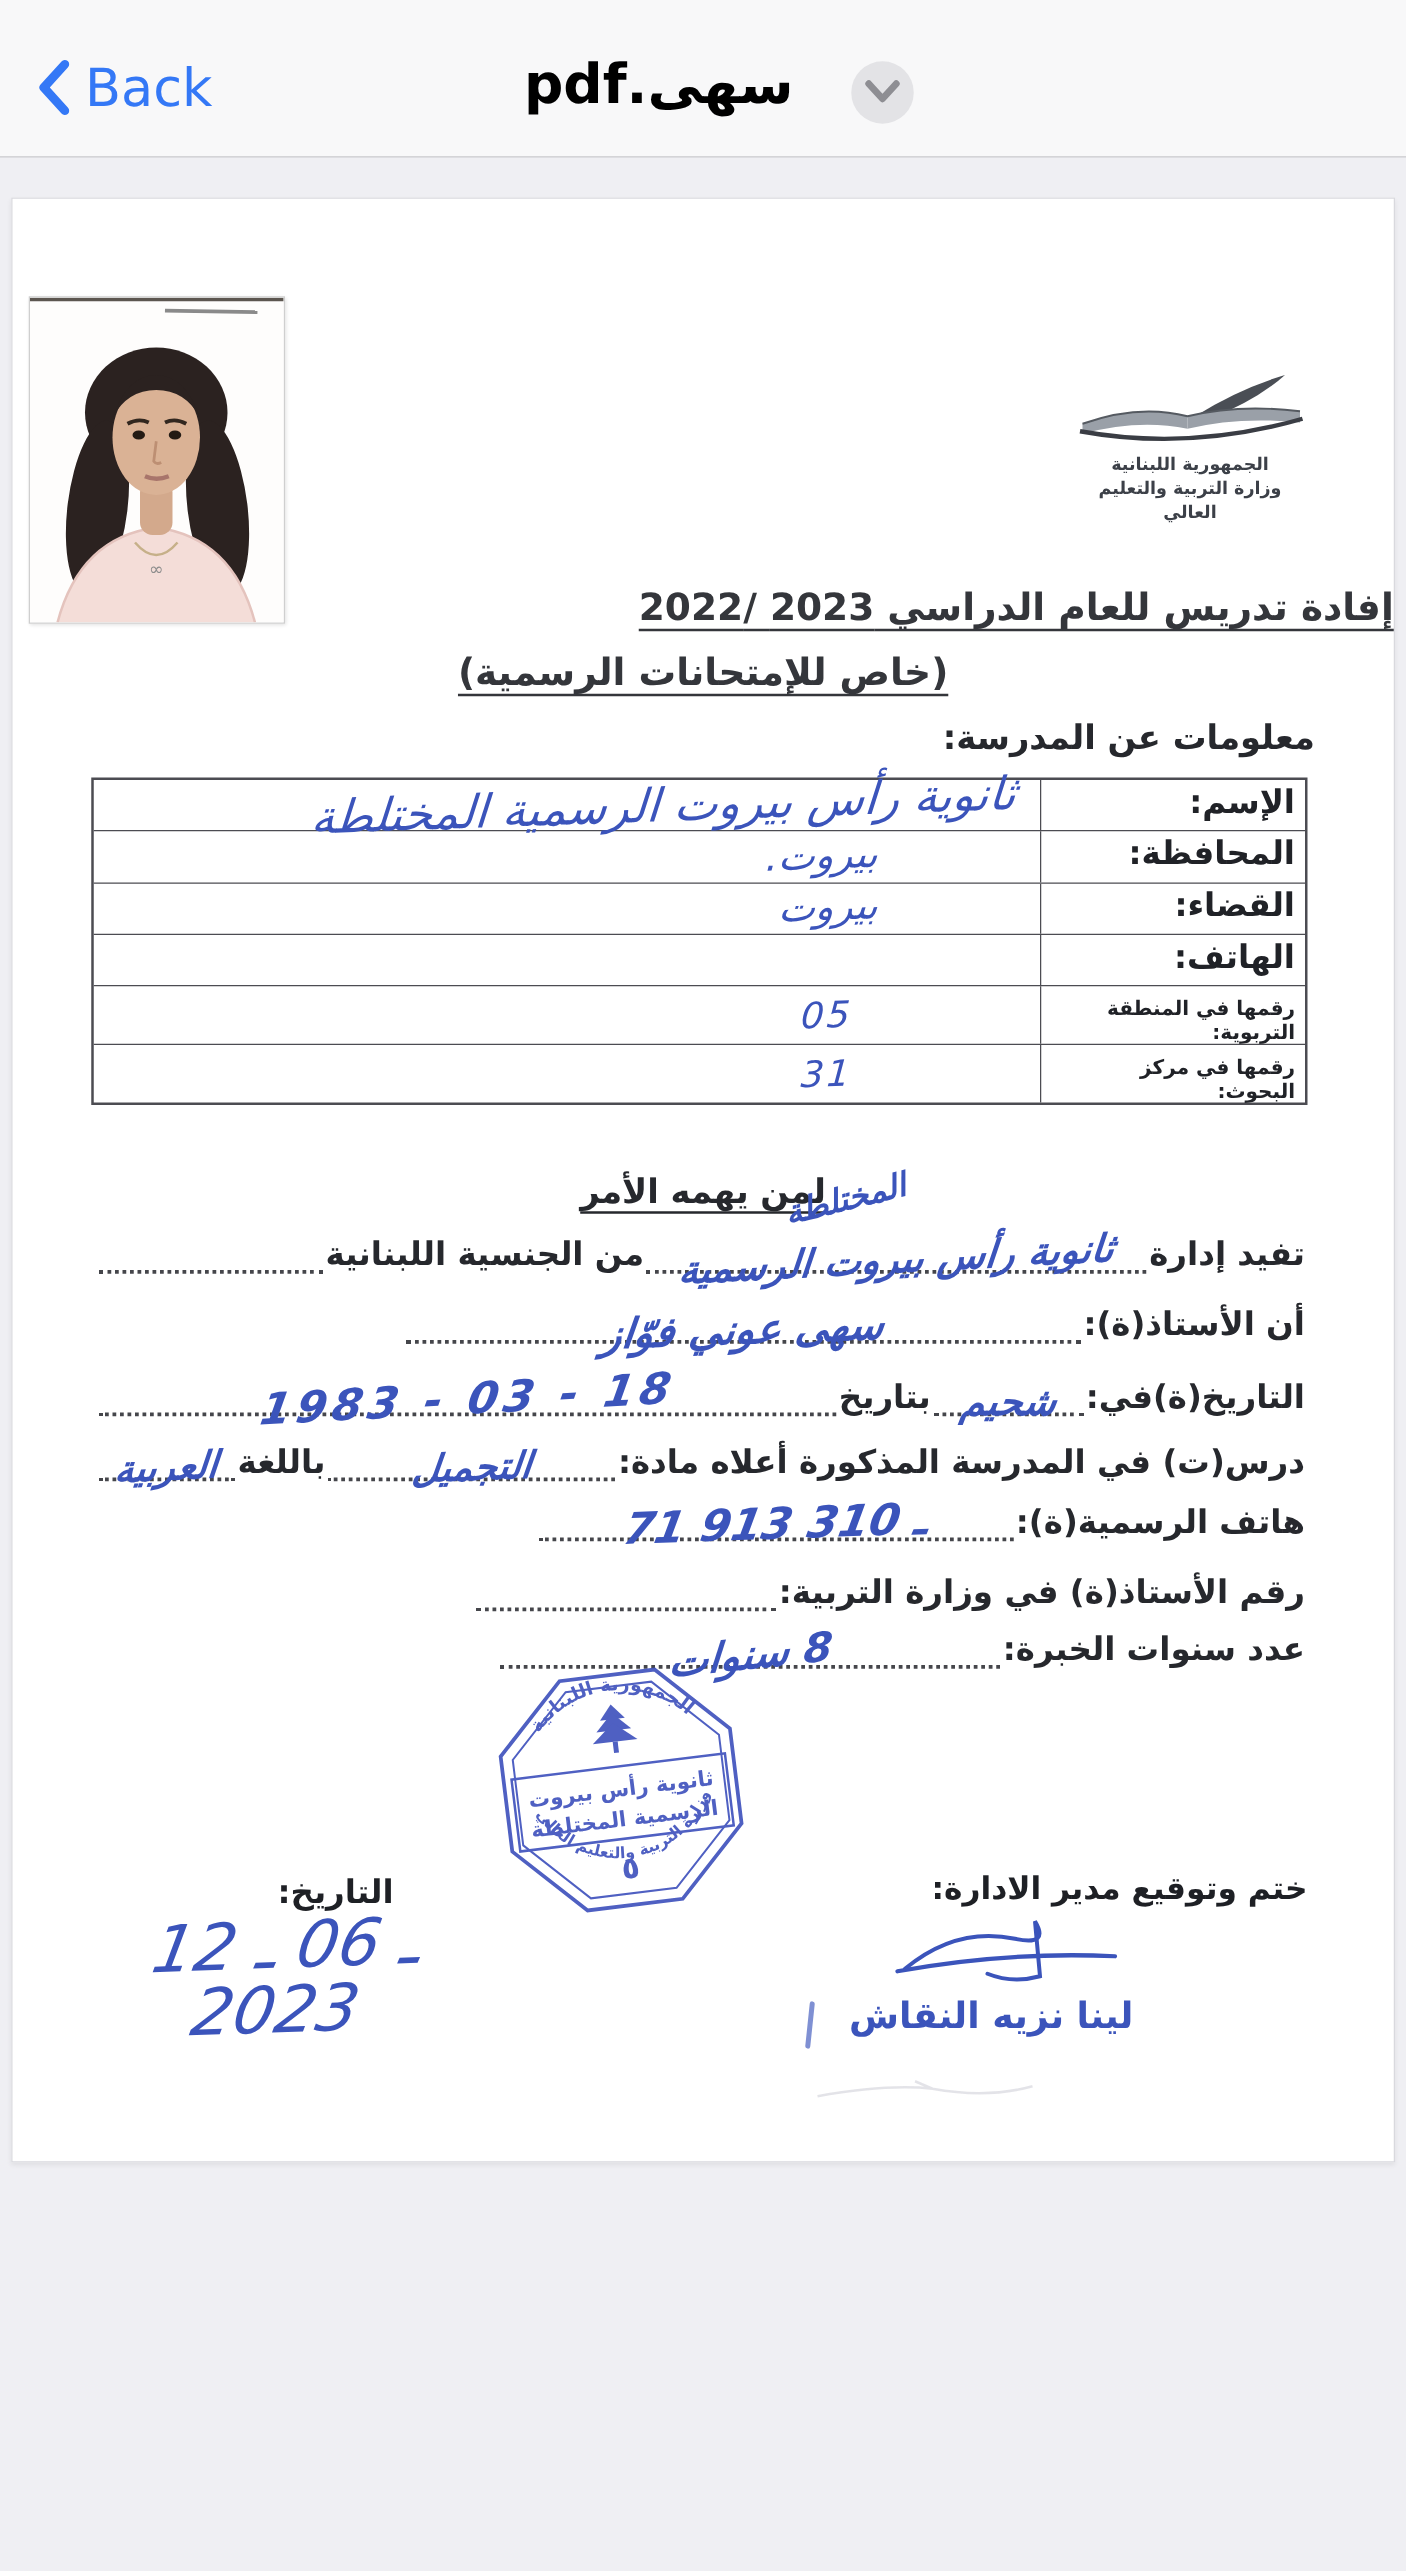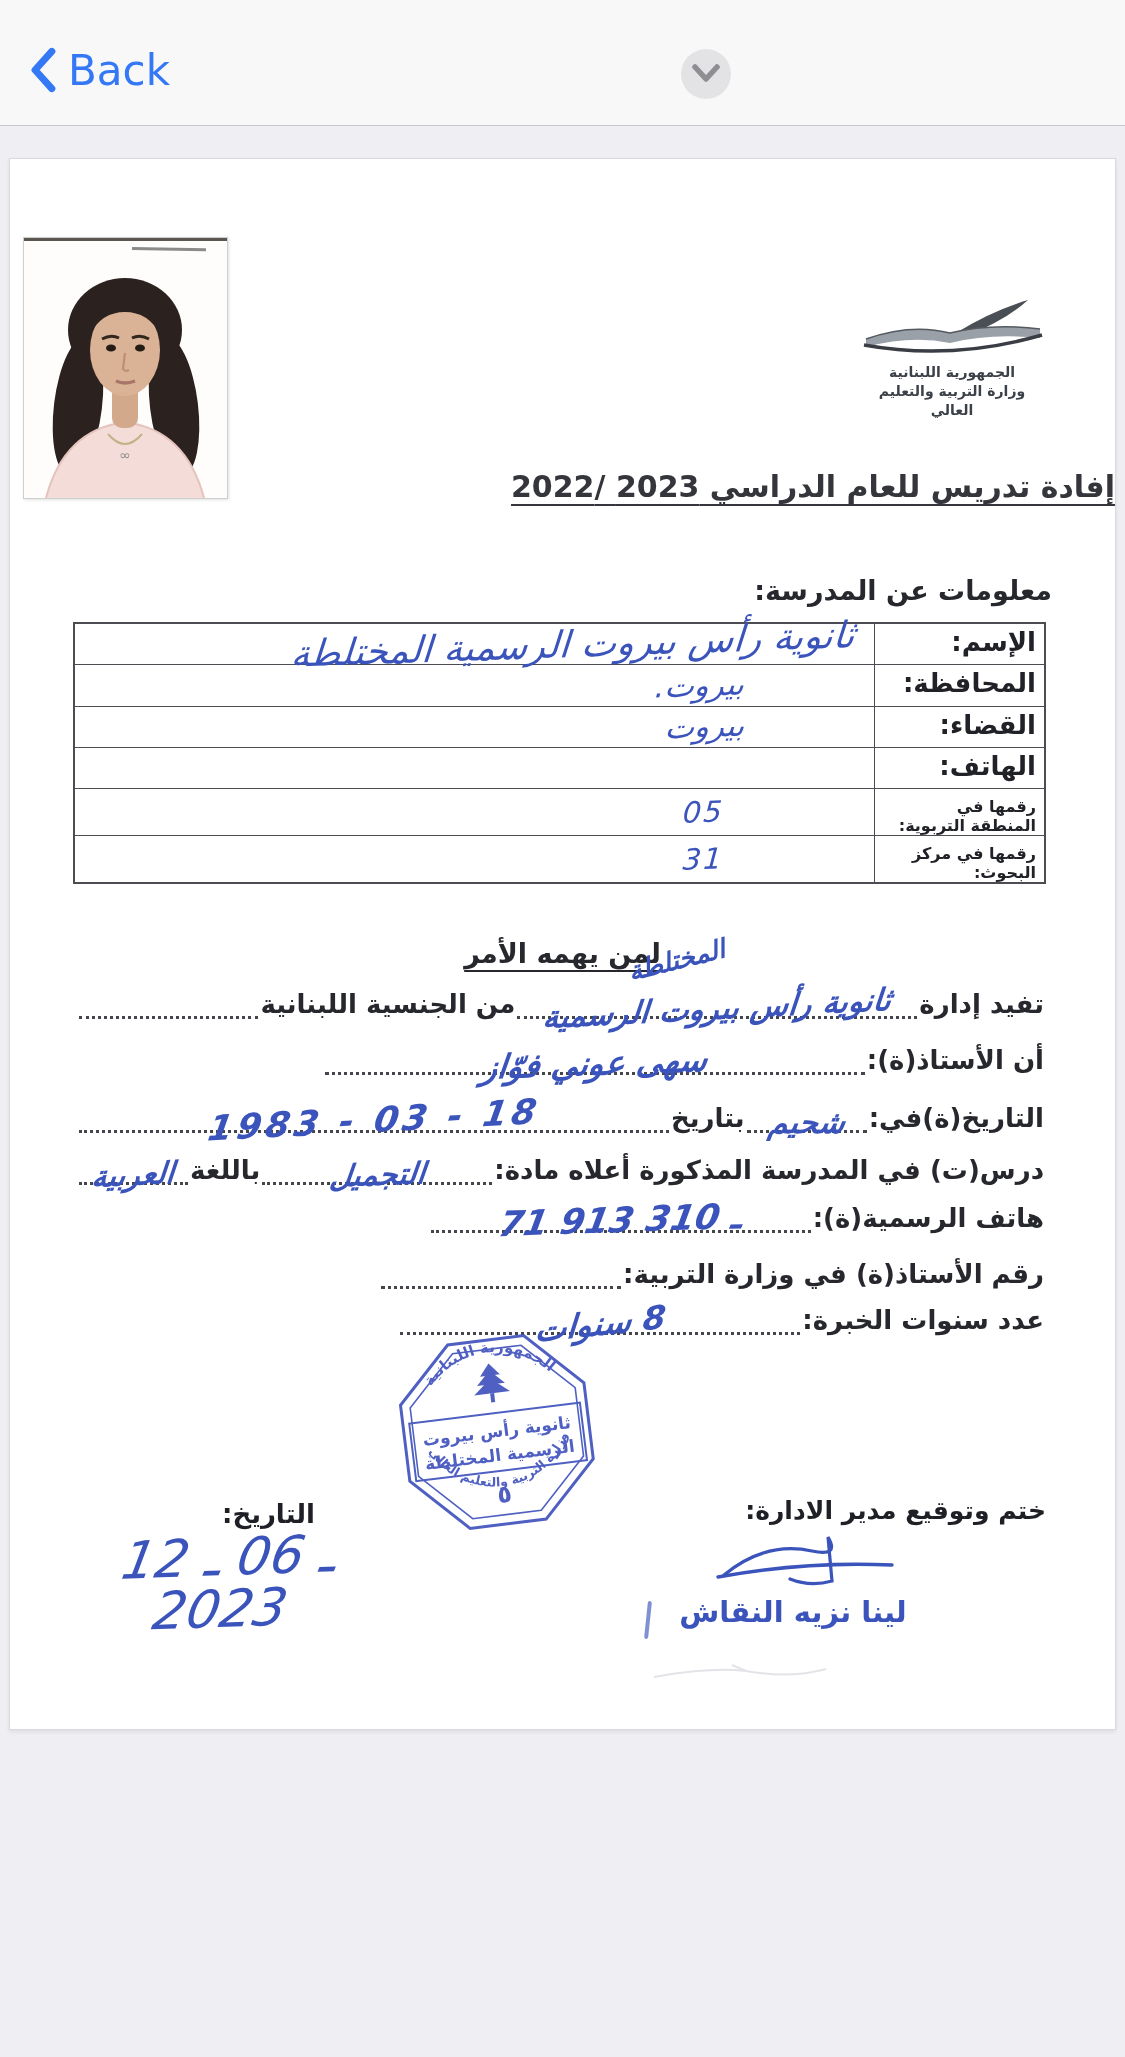--- a/index.html
+++ b/index.html
@@ -45,21 +45,21 @@
     font-size:30px;font-weight:700;color:#34363b;}
   .doc-title2{position:absolute;left:0;right:0;top:362px;text-align:center;direction:rtl;
     font-size:30px;font-weight:700;color:#34363b;}
   .underln{text-decoration:underline;text-underline-offset:7px;text-decoration-thickness:2px;}
   .school-info{position:absolute;right:63px;top:416px;direction:rtl;font-size:27px;color:#26282d;font-weight:600;}
   
   .info-table{position:absolute;left:63px;right:69px;top:463px;height:262px;direction:rtl;
     display:flex;flex-direction:column;border:2px solid #4c4c52;}
   .trow{flex:1;display:flex;border-top:1.5px solid #4c4c52;}
   .trow:first-child{border-top:none;}
-  .tlabel{width:170px;border-left:1.5px solid #4c4c52;padding:3px 8px 0 2px;
+  .tlabel{width:212px;border-left:1.5px solid #4c4c52;padding:3px 8px 0 2px;
     font-weight:700;color:#202227;display:flex;align-items:flex-start;}
   .tlabel.big{font-size:26px;}
   .tlabel.small{font-size:16px;padding-top:8px;padding-left:20px;}
   .tvalue{flex:1;display:flex;align-items:center;padding-left:10px;}
   
   .hw{color:#3b54bb;font-style:italic;display:inline-block;line-height:1;}
   .tvalue .hw{transform:skewX(-6deg) rotate(-2deg);}
   .v-name{font-size:37px;margin-right:20px;letter-spacing:1px;}
   .v-city{font-size:31px;margin-right:130px;}
   .v-num{font-size:29px;margin-right:150px;letter-spacing:2px;}
@@ -95,20 +95,21 @@
 
 <div class="navbar">
   <div class="back-btn">
     <span style="display:flex;">
       <svg width="30" height="52" viewBox="0 0 34 52">
         <path d="M27 5 L8 26 L27 47" fill="none" stroke="#3478F6" stroke-width="8" stroke-linecap="round" stroke-linejoin="round"></path>
       </svg>
     </span>
     <span>Back</span>
   </div>
+  <div class="nav-title" dir="rtl">سهى.pdf</div>
   <div class="nav-drop">
     <span style="display:flex;">
       <svg width="30" height="22" viewBox="0 0 30 22">
         <path d="M4 4 L15 16 L26 4" fill="none" stroke="#8e8e93" stroke-width="5.5" stroke-linecap="round" stroke-linejoin="round"></path>
       </svg>
     </span>
   </div>
 </div>
 
 <div class="page">
@@ -155,20 +156,23 @@
       <path d="M10 44 Q55 28 94 38 Q135 28 184 34" fill="none" stroke="#555a61" stroke-width="1.5"></path>
     </svg>
     <div class="logo-text">
       <div class="l1">الجمهورية اللبنانية</div>
       <div class="l2">وزارة التربية والتعليم العالي</div>
     </div>
   </div>
 
   <div class="doc-title1">
     <span class="underln">إفادة تدريس  للعام الدراسي  2023 /2022</span>
+  </div>
+  <div class="doc-title2">
+    <span class="underln">(خاص للإمتحانات الرسمية)</span>
   </div>
 
   <div class="school-info">معلومات عن المدرسة:</div>
 
   <div class="info-table">
     <div class="trow">
       <div class="tlabel big">الإسم:</div>
       <div class="tvalue">
           <span class="hw v-name">ثانوية رأس بيروت الرسمية المختلطة</span>
         </div>

